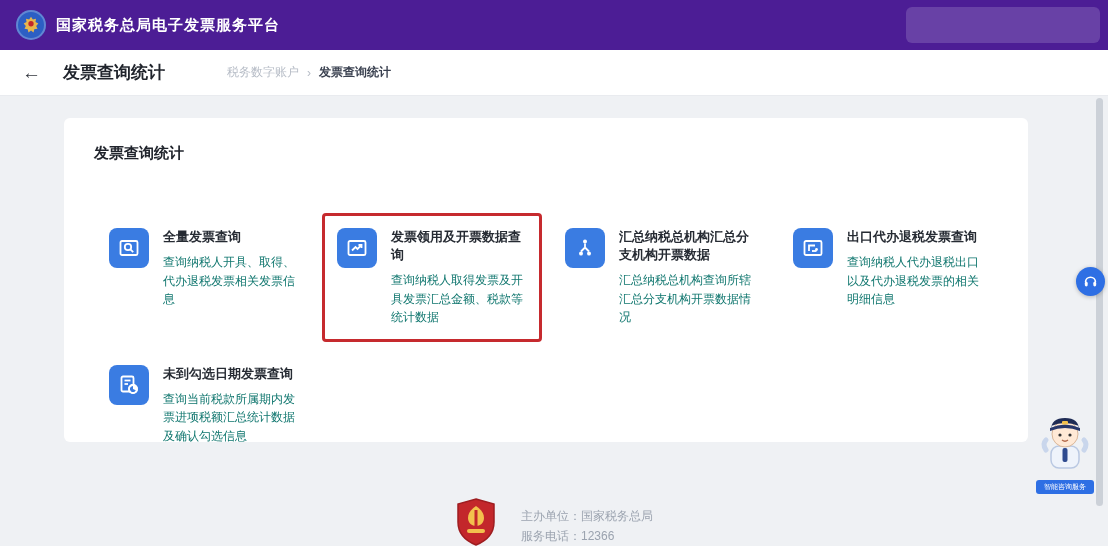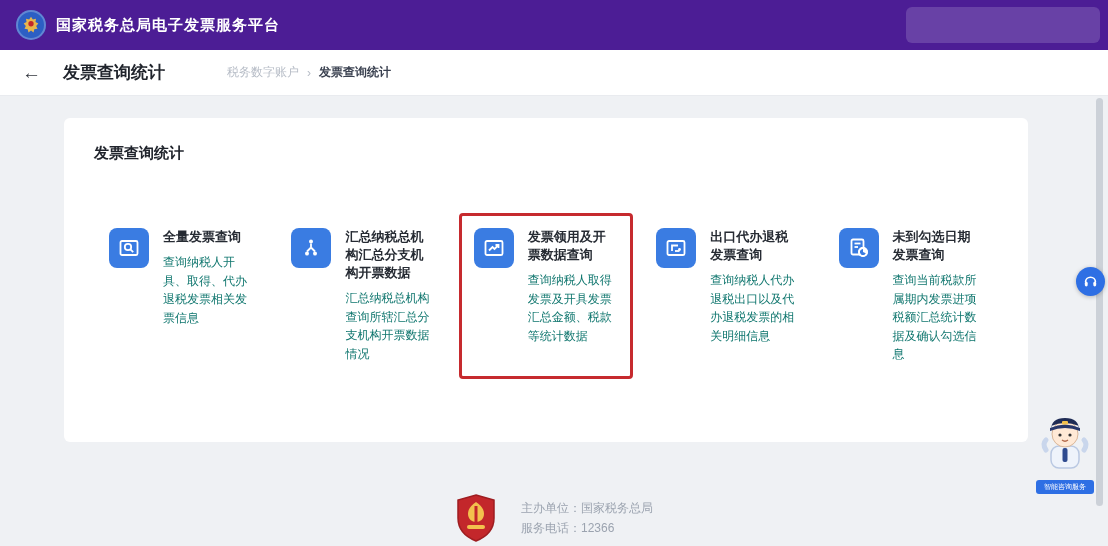--- a/index.html
+++ b/index.html
@@ -40,40 +40,40 @@
 
   
   .main-card {
     position:absolute; left:64px; top:118px; width:964px; height:324px;
     background:#fff; border-radius:6px;
   }
   .card-inner { padding:26px 30px; }
   .card-title { font-size:15px; font-weight:bold; color:#20242c; }
 
   .tiles {
-    margin-top:50px; display:grid; grid-template-columns:1fr 1fr 1fr 1fr 1fr;
+    margin-top:50px; display:grid; grid-template-columns:1fr 1fr 1fr 1fr;
     column-gap:22px; row-gap:30px;gap:8px;
   }
   .tile {
     display:flex; gap:14px; padding:12px; border:3px solid transparent;
     border-radius:4px; cursor:pointer;
   }
   .tile.highlighted { border-color:#c62a2e; }
   .tile-icon {
     width:40px; height:40px; border-radius:8px; background:#3a7ce2;
     flex:0 0 auto; display:flex; align-items:center; justify-content:center;
   }
   .tile-text { min-width:0; }
   .tile-title { font-size:13px; font-weight:bold; color:#262b33; margin-bottom:7px; }
   .tile-desc { font-size:12px; color:#0f766e; line-height:1.55; }
 
   
   .footer {
     position:absolute; left:0; bottom:0; width:1108px; height:52px;
-    display:flex; align-items:flex-start; justify-content:center; gap:24px;
+    display:flex; align-items:flex-end; justify-content:center; gap:24px;
   }
   .footer-emblem { width:42px; height:48px; flex:0 0 auto; }
   .footer-lines { font-size:12px; color:#9ba3af; line-height:20px; padding-top:4px; }
 
   
   .scrollbar-thumb {
     position:absolute; left:1096px; top:98px; width:7px; height:408px;
     background:#ccd1d8; border-radius:4px;
   }
   .help-fab {
@@ -125,48 +125,48 @@
             <circle cx="11" cy="11" r="3.2"></circle>
             <line x1="13.4" y1="13.4" x2="16.2" y2="16.2"></line>
           </svg>
         </div>
         <div class="tile-text">
           <div class="tile-title">全量发票查询</div>
           <div class="tile-desc">查询纳税人开具、取得、代办退税发票相关发票信息</div>
         </div>
       </div>
 
+      <div class="tile highlighted">
+        <div class="tile-icon">
+          <svg width="24" height="24" viewBox="0 0 24 24" fill="none" stroke="#fff" stroke-width="1.8">
+            <rect x="3.5" y="5" width="17" height="14" rx="1.5"></rect>
+            <polyline points="7,14.5 10.5,11 12.5,13 16.5,9"></polyline>
+            <polyline points="13.5,9 16.5,9 16.5,12"></polyline>
+          </svg>
+        </div>
+        <div class="tile-text">
+          <div class="tile-title">发票领用及开票数据查询</div>
+          <div class="tile-desc">查询纳税人取得发票及开具发票汇总金额、税款等统计数据</div>
+        </div>
+      </div>
+
       <div class="tile">
         <div class="tile-icon">
           <svg width="24" height="24" viewBox="0 0 24 24" fill="none" stroke="#fff" stroke-width="1.8">
             <circle cx="12" cy="5.5" r="2" fill="#fff" stroke="none"></circle>
             <line x1="12" y1="7.5" x2="12" y2="11.5"></line>
             <line x1="12" y1="11.5" x2="8" y2="15.5"></line>
             <line x1="12" y1="11.5" x2="16" y2="15.5"></line>
             <circle cx="8" cy="17.5" r="2" fill="#fff" stroke="none"></circle>
             <circle cx="16" cy="17.5" r="2" fill="#fff" stroke="none"></circle>
           </svg>
         </div>
         <div class="tile-text">
           <div class="tile-title">汇总纳税总机构汇总分支机构开票数据</div>
           <div class="tile-desc">汇总纳税总机构查询所辖汇总分支机构开票数据情况</div>
-        </div>
-      </div>
-
-      <div class="tile highlighted">
-        <div class="tile-icon">
-          <svg width="24" height="24" viewBox="0 0 24 24" fill="none" stroke="#fff" stroke-width="1.8">
-            <rect x="3.5" y="5" width="17" height="14" rx="1.5"></rect>
-            <polyline points="7,14.5 10.5,11 12.5,13 16.5,9"></polyline>
-            <polyline points="13.5,9 16.5,9 16.5,12"></polyline>
-          </svg>
-        </div>
-        <div class="tile-text">
-          <div class="tile-title">发票领用及开票数据查询</div>
-          <div class="tile-desc">查询纳税人取得发票及开具发票汇总金额、税款等统计数据</div>
         </div>
       </div>
 
 
       <div class="tile">
         <div class="tile-icon">
           <svg width="24" height="24" viewBox="0 0 24 24" fill="none" stroke="#fff" stroke-width="1.8">
             <rect x="3.5" y="5" width="17" height="14" rx="1.5"></rect>
             <polyline points="8,15 8,9.5 14,9.5"></polyline>
             <line x1="11" y1="15" x2="15.5" y2="15"></line>

